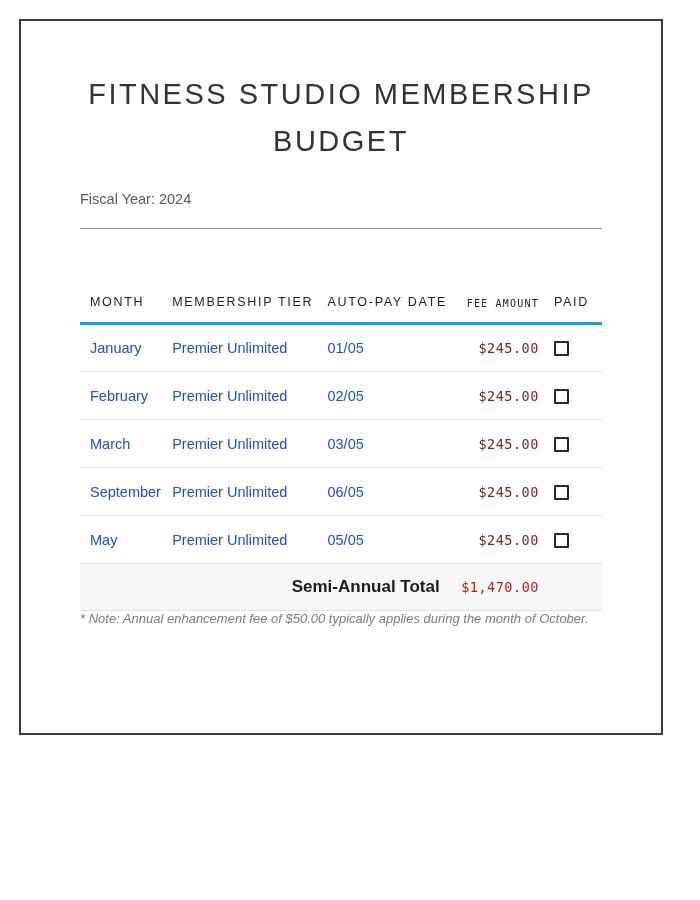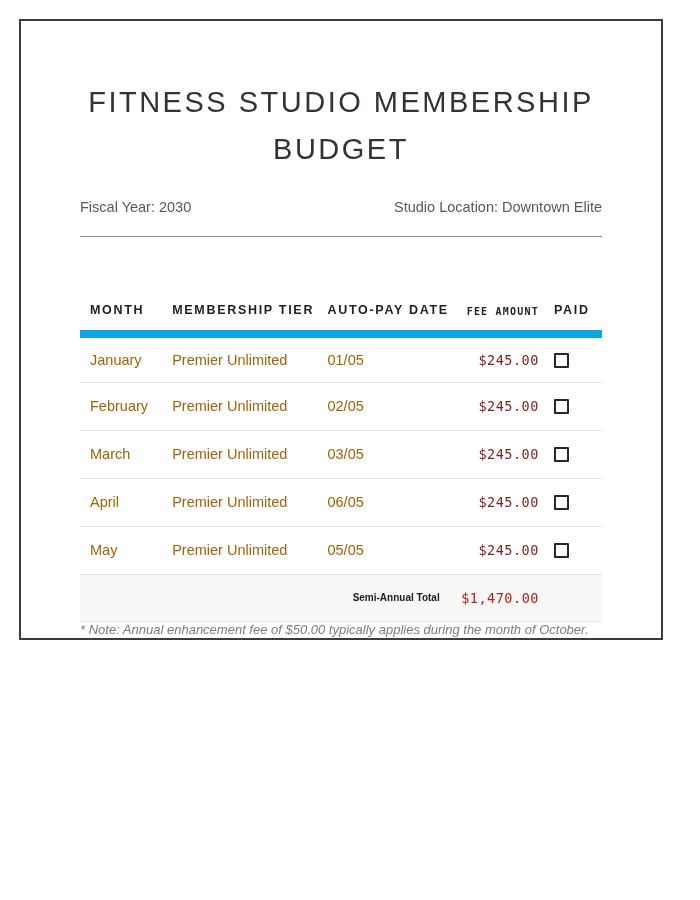--- a/index.html
+++ b/index.html
@@ -5,24 +5,24 @@
   * { margin: 0; padding: 0; box-sizing: border-box; }
   html, body {
     width: 700px; height: 900px;
     background: #ffffff;
     font-family: "Liberation Sans", sans-serif;
     position: relative;
   }
   .sheet {
     position: absolute;
     left: 19px; top: 19px;
-    width: 644px; height: 621px;
+    width: 644px; height: 716px;
     border: 2px solid #3b3b3b;
     background: #ffffff;
-    padding: 8px 59px;
+    padding: 0 59px;
   }
   .doc-title {
     margin-top: 50px;
     text-align: center;
     font-size: 29px;
     font-weight: 400;
     letter-spacing: 2.5px;
     line-height: 47px;
     color: #38322d;
   }
@@ -44,41 +44,41 @@
     border-collapse: collapse;
     table-layout: fixed;
   }
   col.c-month { width: 92px; }
   col.c-tier  { width: 155px; }
   col.c-date  { width: 120px; }
   col.c-fee   { width: 106px; }
   col.c-paid  { width: 48px; }
   thead th {
     font-size: 12.5px;
-    font-weight: 700;
+    font-weight: 400;
     letter-spacing: 1.7px;
     color: #1f1f1f;
     text-align: left;
     vertical-align: bottom;
     padding: 12px 0 13px 0;
-    border-bottom: 8px solid #0ea5e9;
+    border-bottom: 3px solid #0ea5e9;
     white-space: nowrap;
   }
   thead th.first { padding-left: 10px; }
   thead th.fee-col {
     text-align: right;
     padding-right: 15px;
     font-family: "DejaVu Sans Mono", monospace;
     font-size: 10px;
     letter-spacing: 1.2px;
   }
   tbody td {
     height: 48px;
     font-size: 14.5px;
-    color: #a16207;
+    color: #1d4ed8;
     border-bottom: 1px solid #e4e4e4;
     vertical-align: middle;
   }
   tbody td.first { padding-left: 10px; }
   td.fee-cell {
     font-family: "DejaVu Sans Mono", monospace;
     font-size: 13.5px;
     color: #7f1d1d;
     text-align: right;
     padding-right: 15px;
@@ -95,21 +95,21 @@
   }
   tfoot td {
     height: 47px;
     background: #f7f7f5;
     border-bottom: 1px solid #e4e4e4;
     vertical-align: middle;
   }
   td.total-label {
     text-align: right;
     padding-right: 8px;
-    font-size: 10px;
+    font-size: 17px;
     font-weight: 700;
     color: #1c1c1c;
   }
   td.total-amount {
     font-family: "DejaVu Sans Mono", monospace;
     font-size: 13.5px;
     text-align: right;
     padding-right: 15px;
     letter-spacing: 0.5px;
   }
@@ -120,22 +120,21 @@
   }
 </style>
 </head>
 <body>
 
 <div class="sheet">
 
   <h1 class="doc-title">FITNESS STUDIO MEMBERSHIP BUDGET</h1>
 
   <div class="meta-row">
-    <span>Fiscal Year: 2030</span>
-    <span>Studio Location: Downtown Elite</span>
+    <span>Fiscal Year: 2024</span>
   </div>
 
   <hr class="divider">
 
   <table class="budget">
     <colgroup>
       <col class="c-month">
         <col class="c-tier">
         <col class="c-date">
         <col class="c-fee">
@@ -166,21 +165,21 @@
         <td><span class="checkbox"></span></td>
       </tr>
       <tr>
         <td class="first">March</td>
         <td>Premier Unlimited</td>
         <td>03/05</td>
         <td class="fee-cell">$245.00</td>
         <td><span class="checkbox"></span></td>
       </tr>
       <tr>
-        <td class="first">April</td>
+        <td class="first">September</td>
         <td>Premier Unlimited</td>
         <td>06/05</td>
         <td class="fee-cell">$245.00</td>
         <td><span class="checkbox"></span></td>
       </tr>
       <tr>
         <td class="first">May</td>
         <td>Premier Unlimited</td>
         <td>05/05</td>
         <td class="fee-cell">$245.00</td>

